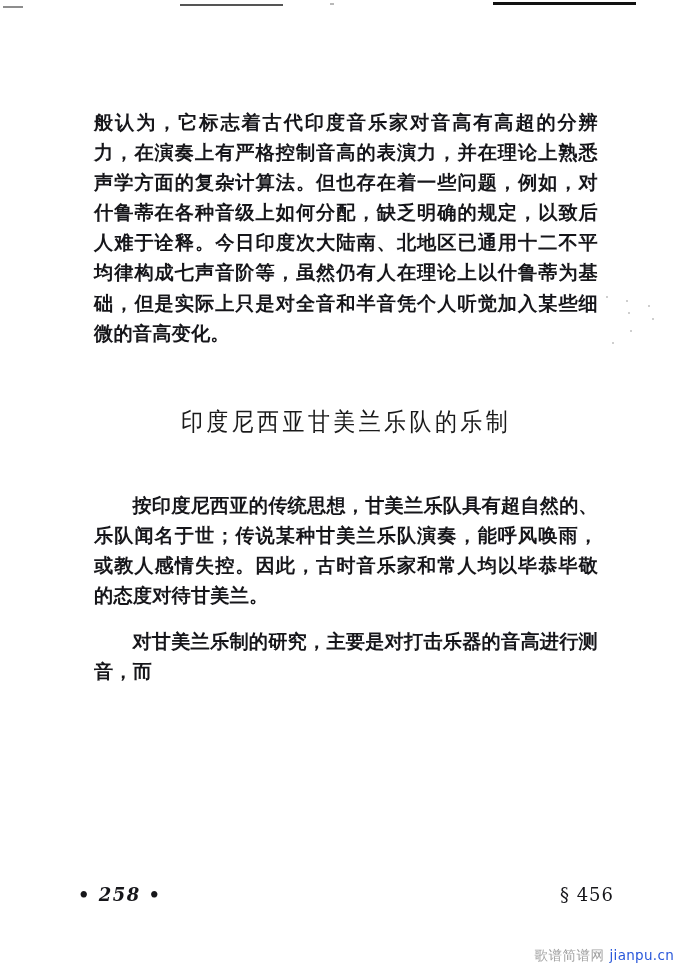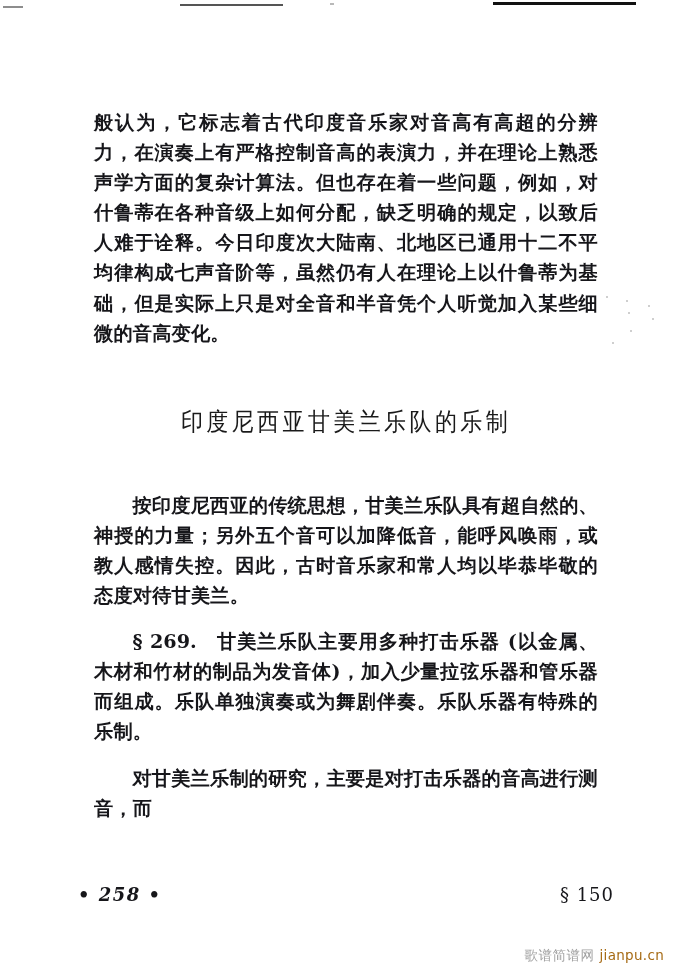--- a/index.html
+++ b/index.html
@@ -92,35 +92,35 @@
     letter-spacing: 1.5px;
   }
   .running-sec {
     font-weight: 400;
     letter-spacing: 1px;
   }
 
   
   .watermark {
     position: absolute;
-    right: 26px;
+    right: 16px;
     bottom: 10px;
     display: flex;
     align-items: baseline;
     gap: 5px;
     font-size: 13.5px;
     opacity: 0.95;
   }
   .watermark .wm-cn {
     color: #9a9a9a;
     font-family: "DejaVu Sans", "Liberation Sans", sans-serif;
     letter-spacing: 0.5px;
   }
   .watermark .wm-url {
-    color: #a16207;
+    color: #1d4ed8;
     font-family: "DejaVu Sans", "Liberation Sans", sans-serif;
     letter-spacing: 0.3px;
   }
 
   
   .speck {
     position: absolute;
     background: #cfcfcf;
     width: 2px; height: 2px;
   }
@@ -140,31 +140,30 @@
   <p class="para">般认为，它标志着古代印度音乐家对音高有高超的分辨力，在演奏上有严格控制音高的表演力，并在理论上熟悉声学方面的复杂计算法。但也存在着一些问题，例如，对什鲁蒂在各种音级上如何分配，缺乏明确的规定，以致后人难于诠释。今日印度次大陆南、北地区已通用十二不平均律构成七声音阶等，虽然仍有人在理论上以什鲁蒂为基础，但是实际上只是对全音和半音凭个人听觉加入某些细微的音高变化。</p>
 
 
   <div class="heading-gap-top"></div>
 
   <h2 class="section-heading">印度尼西亚甘美兰乐队的乐制</h2>
 
   <div class="heading-gap-bottom"></div>
 
 
-  <p class="para indent">按印度尼西亚的传统思想，甘美兰乐队具有超自然的、神授的力量；另外五个音可以加降低音，能呼风唤雨，或教人感情失控。因此，古时音乐家和常人均以毕恭毕敬的态度对待甘美兰。</p>
+  <p class="para indent">按印度尼西亚的传统思想，甘美兰乐队具有超自然的、乐队闻名于世；传说某种甘美兰乐队演奏，能呼风唤雨，或教人感情失控。因此，古时音乐家和常人均以毕恭毕敬的态度对待甘美兰。</p>
 
-  <p class="para indent"><span class="sec-num">§ 269.</span> <span>甘美兰乐队主要用多种打击乐器 (以金属、木材和竹材的制品为发音体)，加入少量拉弦乐器和管乐器而组成。乐队单独演奏或为舞剧伴奏。乐队乐器有特殊的乐制。</span></p>
 
   <p class="para indent">对甘美兰乐制的研究，主要是对打击乐器的音高进行测音，而</p>
 
 </div>
 
 <div class="page-footer">
   <span class="folio">• 258 •</span>
-  <span class="running-sec">§ 150</span>
+  <span class="running-sec">§ 456</span>
 </div>
 
 <div class="watermark">
   <span class="wm-cn">歌谱简谱网</span>
   <span class="wm-url">jianpu.cn</span>
 </div>
 
 <span class="speck" style="left: 626px; top: 300px;"></span>
 <span class="speck" style="left: 628px; top: 312px;"></span>
 <span class="speck" style="left: 630px; top: 330px;"></span>

